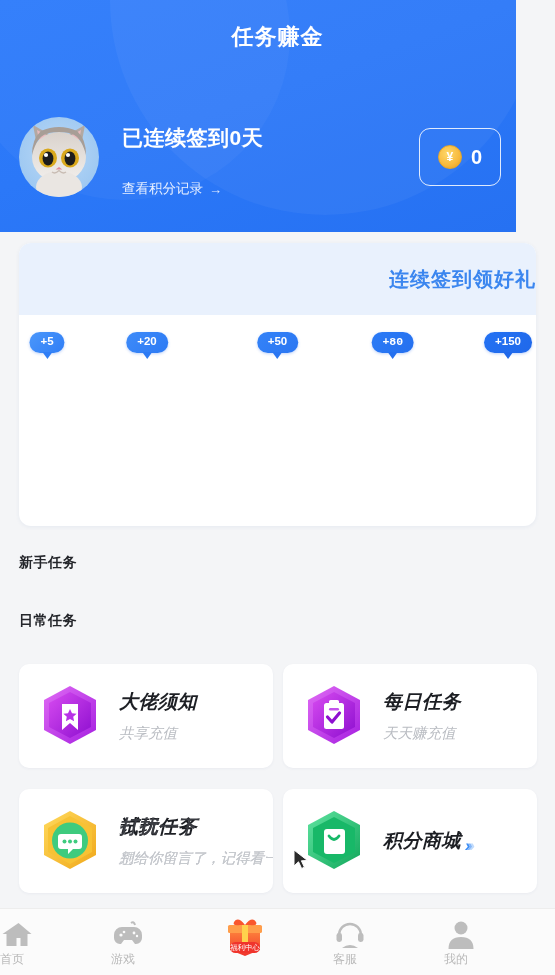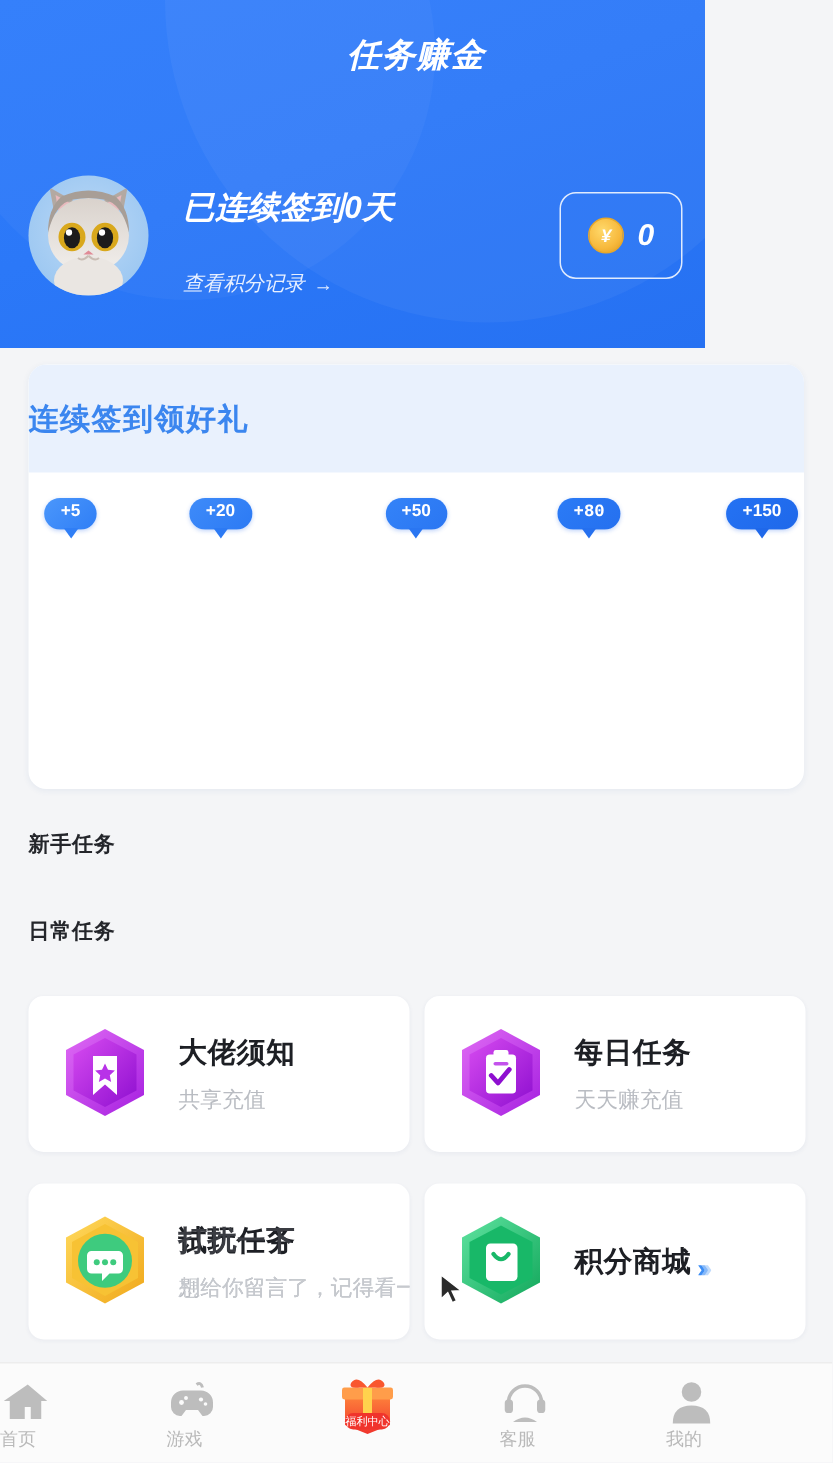--- a/index.html
+++ b/index.html
@@ -6,24 +6,23 @@
   html, body { width:555px; height:975px; }
   body {
     font-family:"Liberation Sans","DejaVu Sans",sans-serif;
     background:#f4f5f7;
     overflow:hidden;
     position:relative;
   }
 
   
   .header {
-    position:absolute; left:0; top:0; width:470px; height:232px;
+    position:absolute; left:0; top:0; width:516px; height:232px;
     background:linear-gradient(160deg,#2e7cfb 0%,#2b78f8 45%,#2671f2 100%);
     overflow:hidden;
-    font-style:italic;
   }
   .header-glow {
     position:absolute; width:430px; height:430px; border-radius:50%;
     background:rgba(255,255,255,0.045);
     left:110px; top:-215px;
   }
   .header-glow2 {
     position:absolute; width:330px; height:330px; border-radius:50%;
     background:rgba(255,255,255,0.035);
     left:-40px; top:-130px;
@@ -63,21 +62,21 @@
   .coin-count { color:#fff; font-size:20px; font-weight:bold; }
 
   
   .signin-card {
     position:absolute; left:19px; top:243px; width:517px; height:283px;
     background:#fff; border-radius:12px; overflow:hidden;
     box-shadow:0 1px 4px rgba(40,80,160,0.07);
   }
   .signin-head {
     height:72px; background:#e9f1fd;
-    display:flex; align-items:center; justify-content:flex-start;
+    display:flex; align-items:center; justify-content:flex-end;
   }
   .signin-head-text { color:#3b86ef; font-size:20px; font-weight:bold; letter-spacing:1px; }
 
   .milestones { position:relative; height:52px; margin-top:17px; }
   .ms {
     position:absolute; top:0; transform:translateX(-50%);
     display:flex; flex-direction:column; align-items:center;
   }
   .ms-bubble {
     color:#fff; font-size:11.5px; font-weight:bold;
@@ -107,21 +106,21 @@
     overflow:hidden;
   }
   .tc-0 { left:19px;  top:664px; }
   .tc-1 { left:283px; top:664px; }
   .tc-2 { left:19px;  top:789px; }
   .tc-3 { left:283px; top:789px; }
 
   .hexwrap { width:68px; height:68px; flex:none; position:relative; }
   .hexwrap svg { display:block; }
 
-  .tc-text { position:relative; flex:1; min-width:0; }
+  .tc-text { position:relative; flex:1; min-width:0;font-style:italic; }
   .tc-title {
     font-size:19px; font-weight:bold; color:#1d1f24;
     white-space:nowrap; letter-spacing:0.5px;
   }
   .tc-sub {
     margin-top:9px; font-size:14.5px; color:#b9bcc2; white-space:nowrap;
   }
   
   .ghost {
     position:absolute; left:0; top:0; width:260px;

